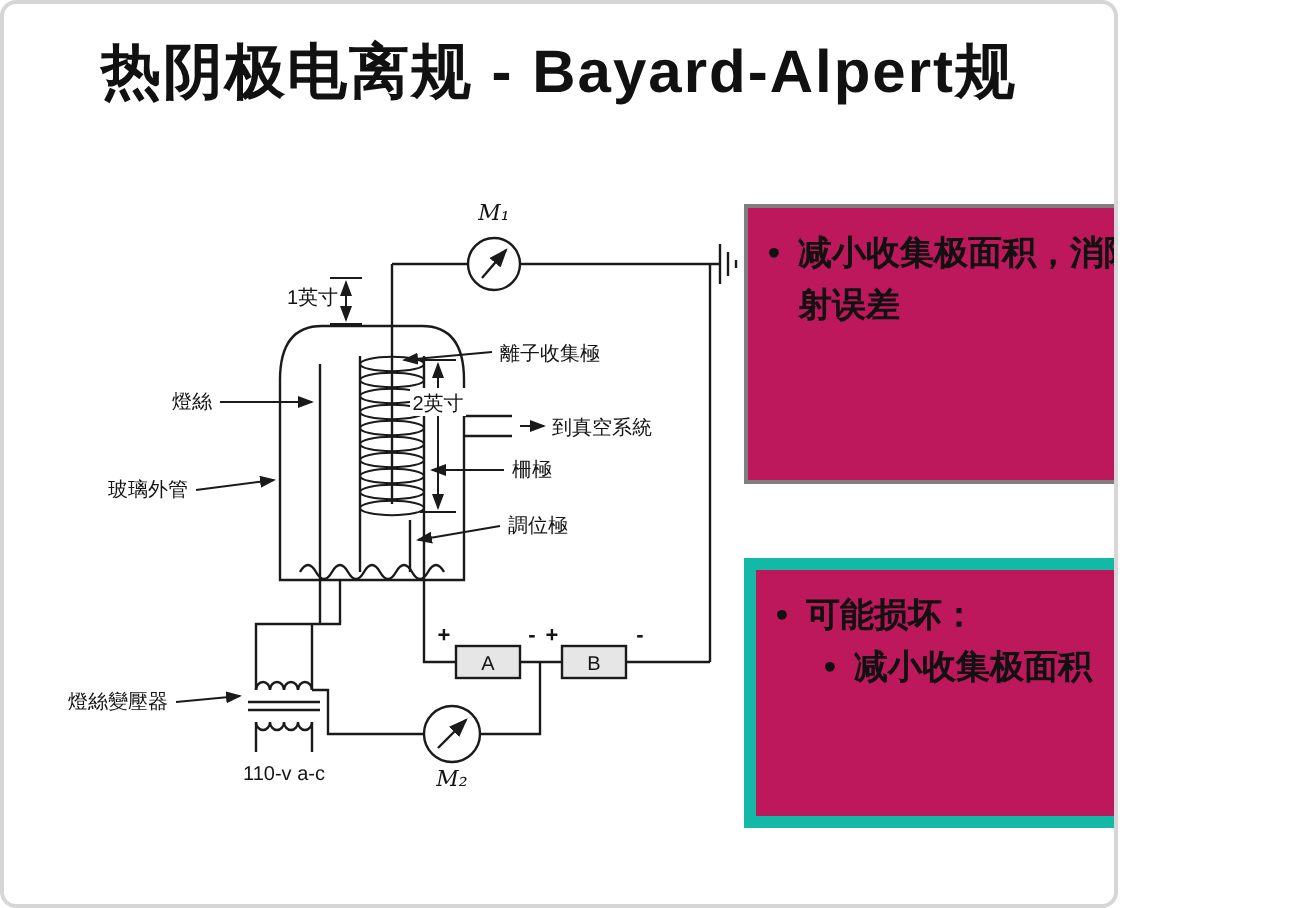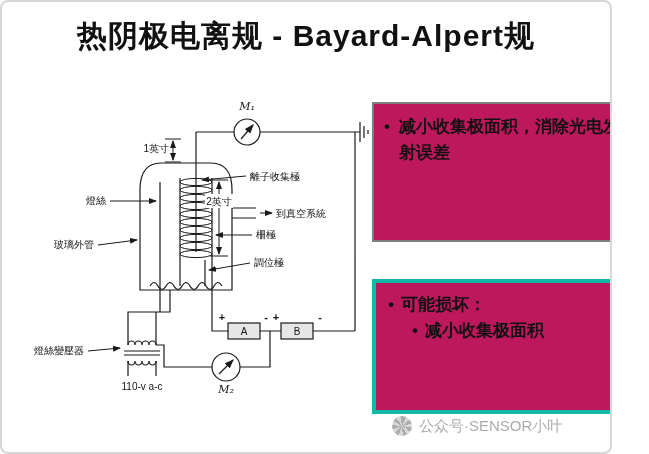--- a/index.html
+++ b/index.html
@@ -1,31 +1,31 @@
 <!DOCTYPE html>
 <html><head>
 <meta charset="utf-8">
 <style>
   html,body{margin:0;padding:0;background:#fff;}
   .slide{
-    position:relative;width:612px;height:454px;box-sizing:border-box;
+    position:relative;width:559px;height:454px;box-sizing:border-box;
     background:#fff;border:2px solid #d6d6d6;border-radius:8px;overflow:hidden;
     font-family:"Liberation Sans","DejaVu Sans",sans-serif;color:#111;
   }
   .title{
     position:absolute;top:14px;left:0;right:0;text-align:center;
     font-size:30px;font-weight:bold;letter-spacing:1px;color:#111;
   }
   .diagram{position:absolute;left:8px;top:88px;width:365px;height:315px;}
   .diagram text{font-family:"Liberation Sans","DejaVu Sans",sans-serif;font-size:10px;fill:#141414;}
   .diagram text.meter{font-family:"DejaVu Serif",serif;font-style:italic;font-size:11px;}
   .diagram text.sign{font-size:11px;font-weight:bold;}
   .box{position:absolute;left:370px;width:260px;box-sizing:border-box;padding:10px 6px 6px 8px;background:#be185d;}
   .info-box{top:100px;height:140px;border:2px solid #7f7f7f;}
-  .warn-box{top:277px;height:135px;border:4px solid #14b8a6;font-family:Liberation Mono, monospace;}
+  .warn-box{top:277px;height:135px;border:6px solid #14b8a6;}
   .box ul{margin:0;padding:0;list-style:none;font-size:17px;font-weight:bold;line-height:1.5;color:#111;}
   .box li{position:relative;padding-left:17px;}
   .box li::before{content:"\2022";position:absolute;left:2px;}
   .box li.sub{margin-left:24px;}
   .watermark{
     position:absolute;left:390px;top:414px;display:flex;align-items:center;gap:7px;
     font-size:15px;color:#ababab;
   }
   .wm-icon{
     width:20px;height:20px;border-radius:50%;flex:0 0 auto;opacity:.85;
@@ -138,18 +138,14 @@
     </ul>
   </div>
 
   <div class="box warn-box">
     <ul>
       <li><span>可能损坏：</span></li>
       <li class="sub"><span>减小收集极面积</span></li>
     </ul>
   </div>
 
-  <div class="watermark">
-    <span class="wm-icon"></span>
-    <span>公众号·SENSOR小叶</span>
-  </div>
 
 </div>
 
 </body></html>

